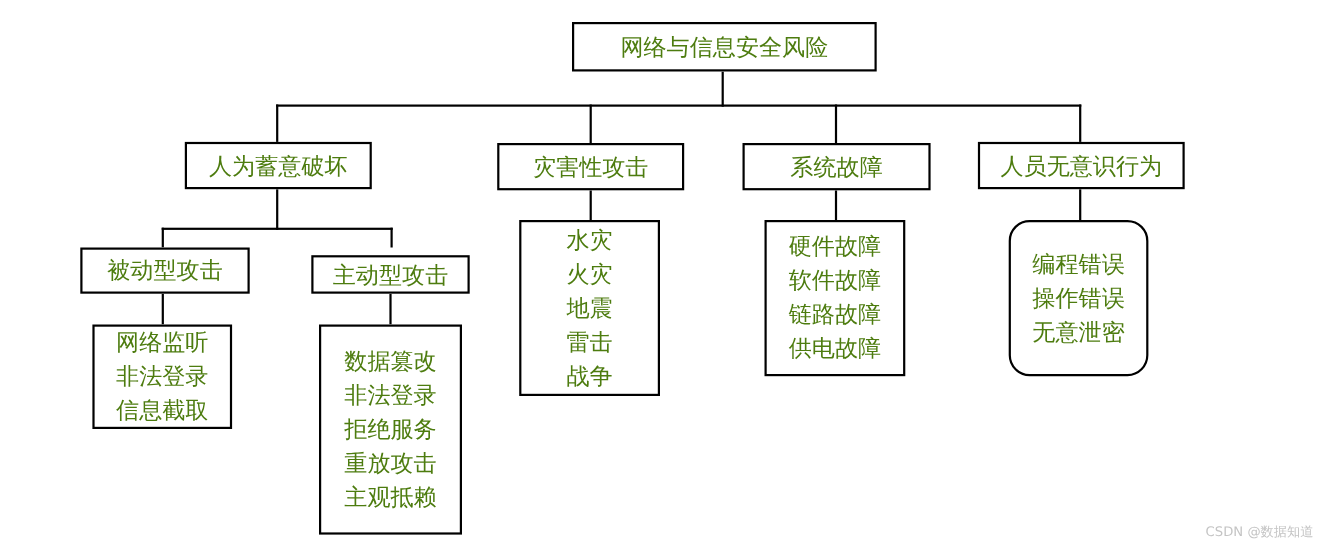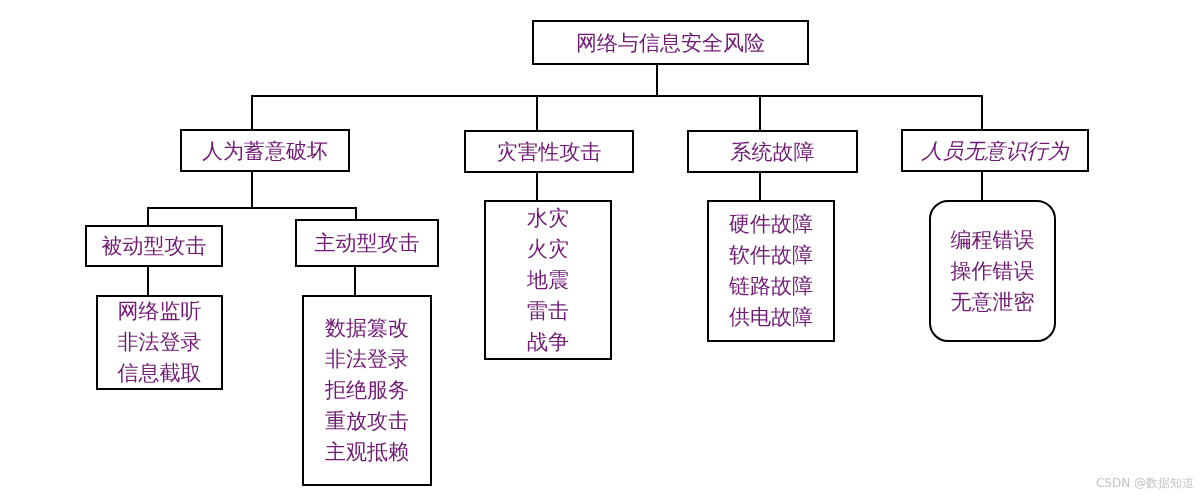--- a/index.html
+++ b/index.html
@@ -17,23 +17,22 @@
   }
   .node {
     position: absolute;
     box-sizing: border-box;
     border: 2px solid #000000;
     background: #ffffff;
     display: flex;
     align-items: center;
     justify-content: center;
     font-size: 21px;
-    color: #701a75;
+    color: #4d7c0f;
     white-space: nowrap;
-    margin-left: 12px;
   }
   .node.list {
     flex-direction: column;
     line-height: 31px;
   }
   .node.list span { display: block; }
   .conn {
     position: absolute;
     background: #000000;
   }
@@ -46,23 +45,23 @@
     font-family: "DejaVu Sans", "Liberation Sans", sans-serif;
     font-size: 12px;
     color: #c4c4c4;
   }
 
   
   #box-root      { left: 520px; top: 20px;  width: 277px; height: 45px; }
   #box-deliberate{ left: 168px; top: 129px; width: 170px; height: 43px; }
   #box-disaster  { left: 452px; top: 130px; width: 170px; height: 43px; }
   #box-sysfail   { left: 675px; top: 130px; width: 171px; height: 43px; }
-  #box-uninten   { left: 889px; top: 129px; width: 188px; height: 43px; font-style: italic; }
-  #box-passive   { left: 73px;  top: 225px; width: 138px; height: 42px; }
-  #box-active    { left: 283px; top: 219px; width: 144px; height: 48px; }
+  #box-uninten   { left: 889px; top: 129px; width: 188px; height: 43px; }
+  #box-passive   { left: 73px;  top: 225px; width: 154px; height: 42px; }
+  #box-active    { left: 283px; top: 232px; width: 144px; height: 35px; }
   #box-passive-list { left: 84px;  top: 295px; width: 127px; height: 95px; }
   #box-active-list  { left: 290px; top: 295px; width: 130px; height: 191px; text-align: right; }
   #box-disaster-list{ left: 472px; top: 200px; width: 128px; height: 160px; }
   #box-sysfail-list { left: 695px; top: 200px; width: 128px; height: 142px; }
   #box-uninten-list { left: 917px; top: 200px; width: 127px; height: 142px; border-radius: 19px; }
 
   
   #c-root-down   { left: 656px; top: 65px;  height: 32px; }
   #c-bar1        { left: 251px; top: 95px;  width: 732px; }
   #c-drop-deliberate { left: 251px; top: 95px;  height: 36px; }

